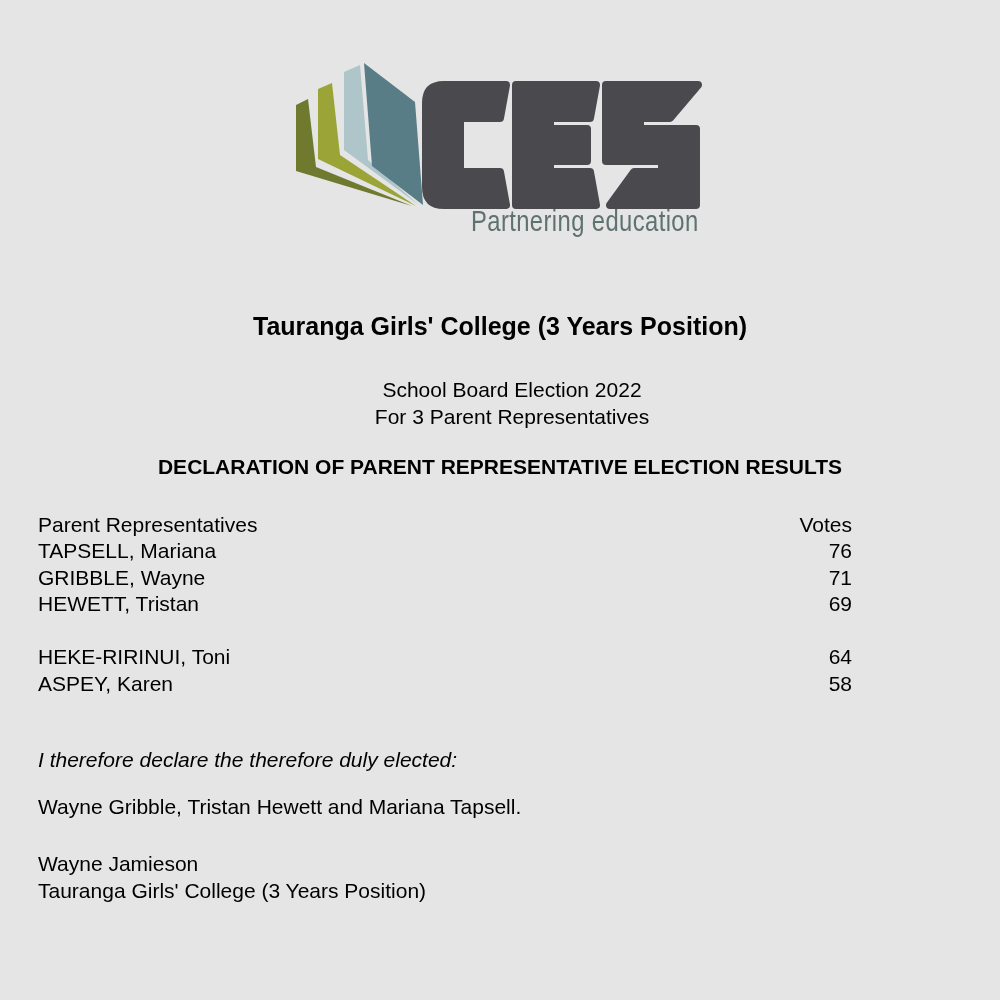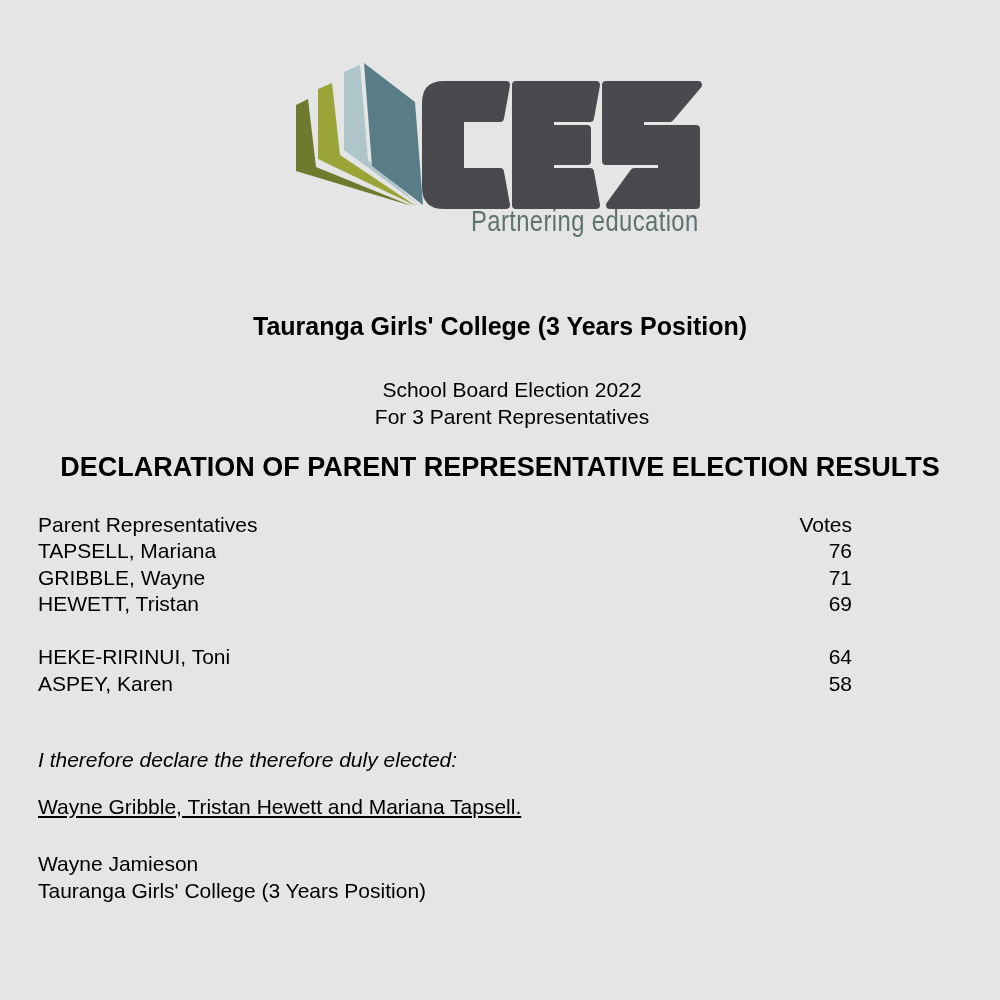--- a/index.html
+++ b/index.html
@@ -44,35 +44,35 @@
     margin: 72px 0 0;
     text-align: center;
     font-size: 25px;
     line-height: 30px;
     font-weight: bold;
   }
   .subtitle { margin-top: 36px; text-align: center; line-height: 26.5px; padding-left: 24px; }
   .decl-heading {
     margin: 24px 0 0;
     text-align: center;
-    font-size: 27px;
+    font-size: 21px;
     line-height: 26.5px;
     font-weight: bold;
   }
 
   
   .results { margin: 31px 148px 0 38px; }
   .row { display: flex; justify-content: space-between; line-height: 26.5px; }
   .row.header { font-weight: normal; align-items: center; }
   .row.gap-above { margin-top: 26.5px; }
   .votes-cell { text-align: right; }
 
   
   .statement { margin: 50px 148px 0 38px; line-height: 26.5px; font-style: italic; }
-  .elected { margin: 20px 148px 16px 38px; line-height: 26.5px; text-decoration: underline; }
+  .elected { margin: 20px 148px 16px 38px; line-height: 26.5px; }
   .signature { margin: 31px 148px 0 38px; line-height: 26.5px; }
 </style>
 </head>
 <body>
 
 <div class="page">
 
   <header class="logo-block">
     <svg class="logo-svg" width="425" height="160" viewBox="0 0 425 160">
       <g>

